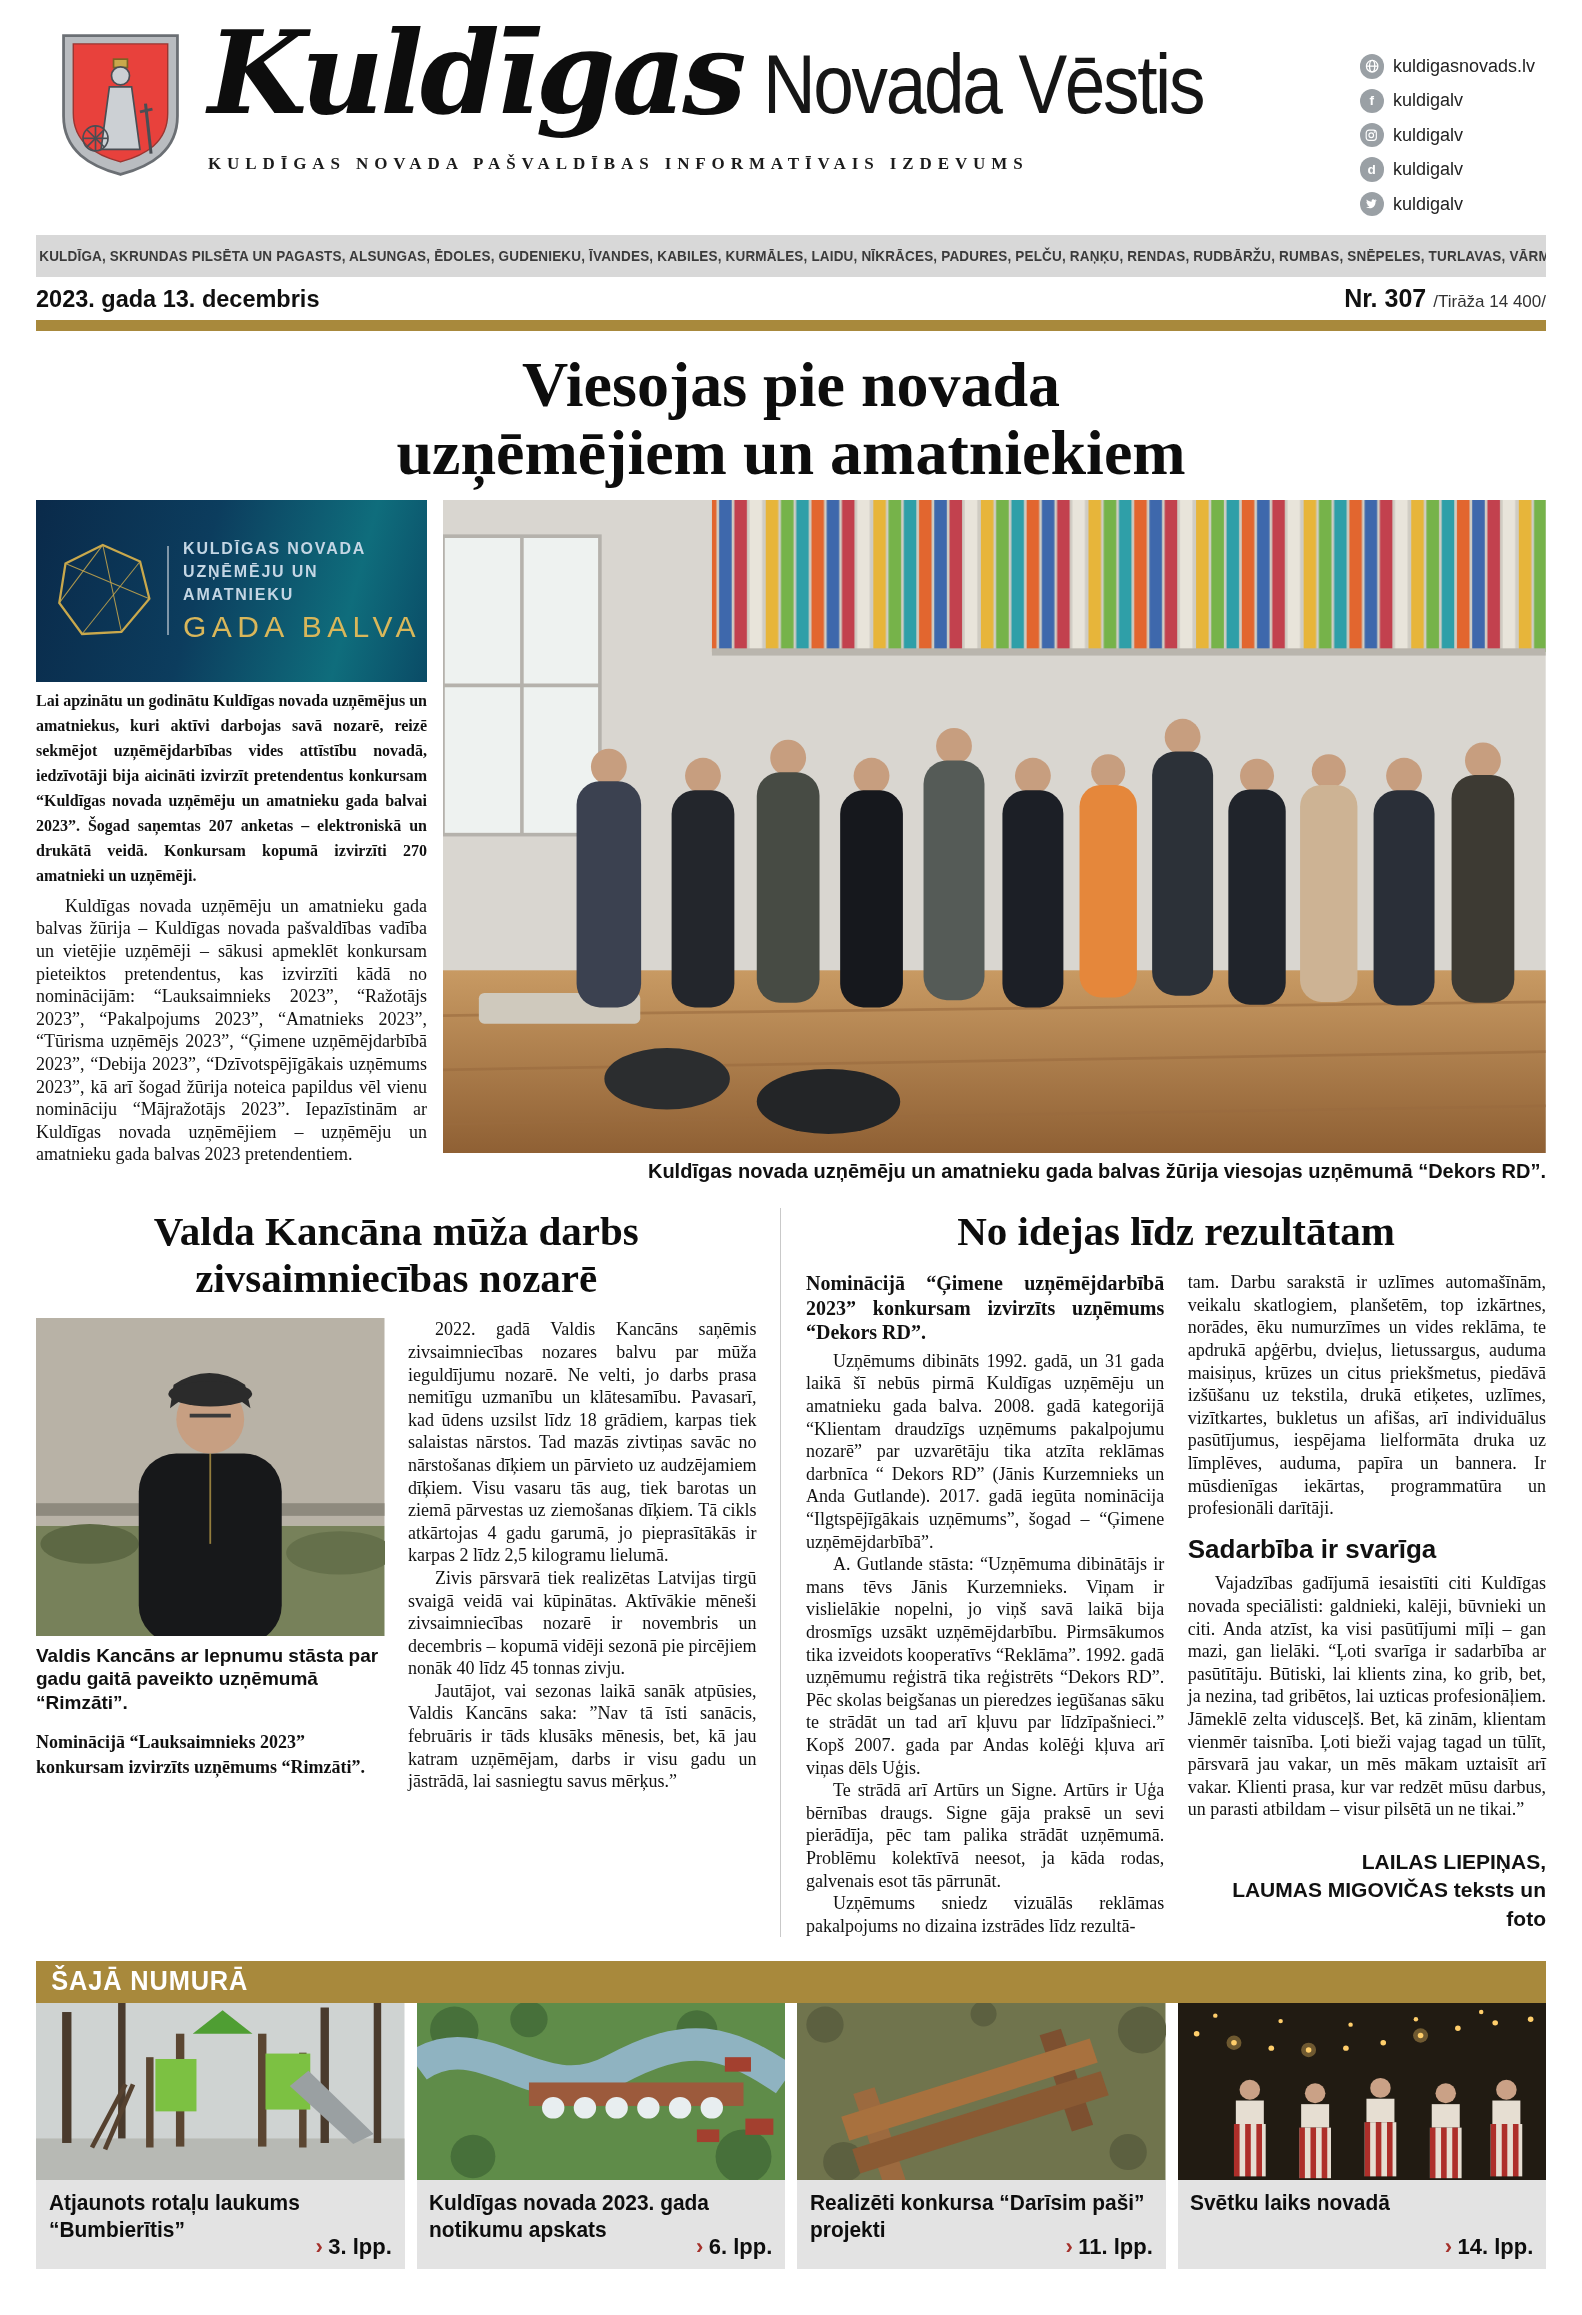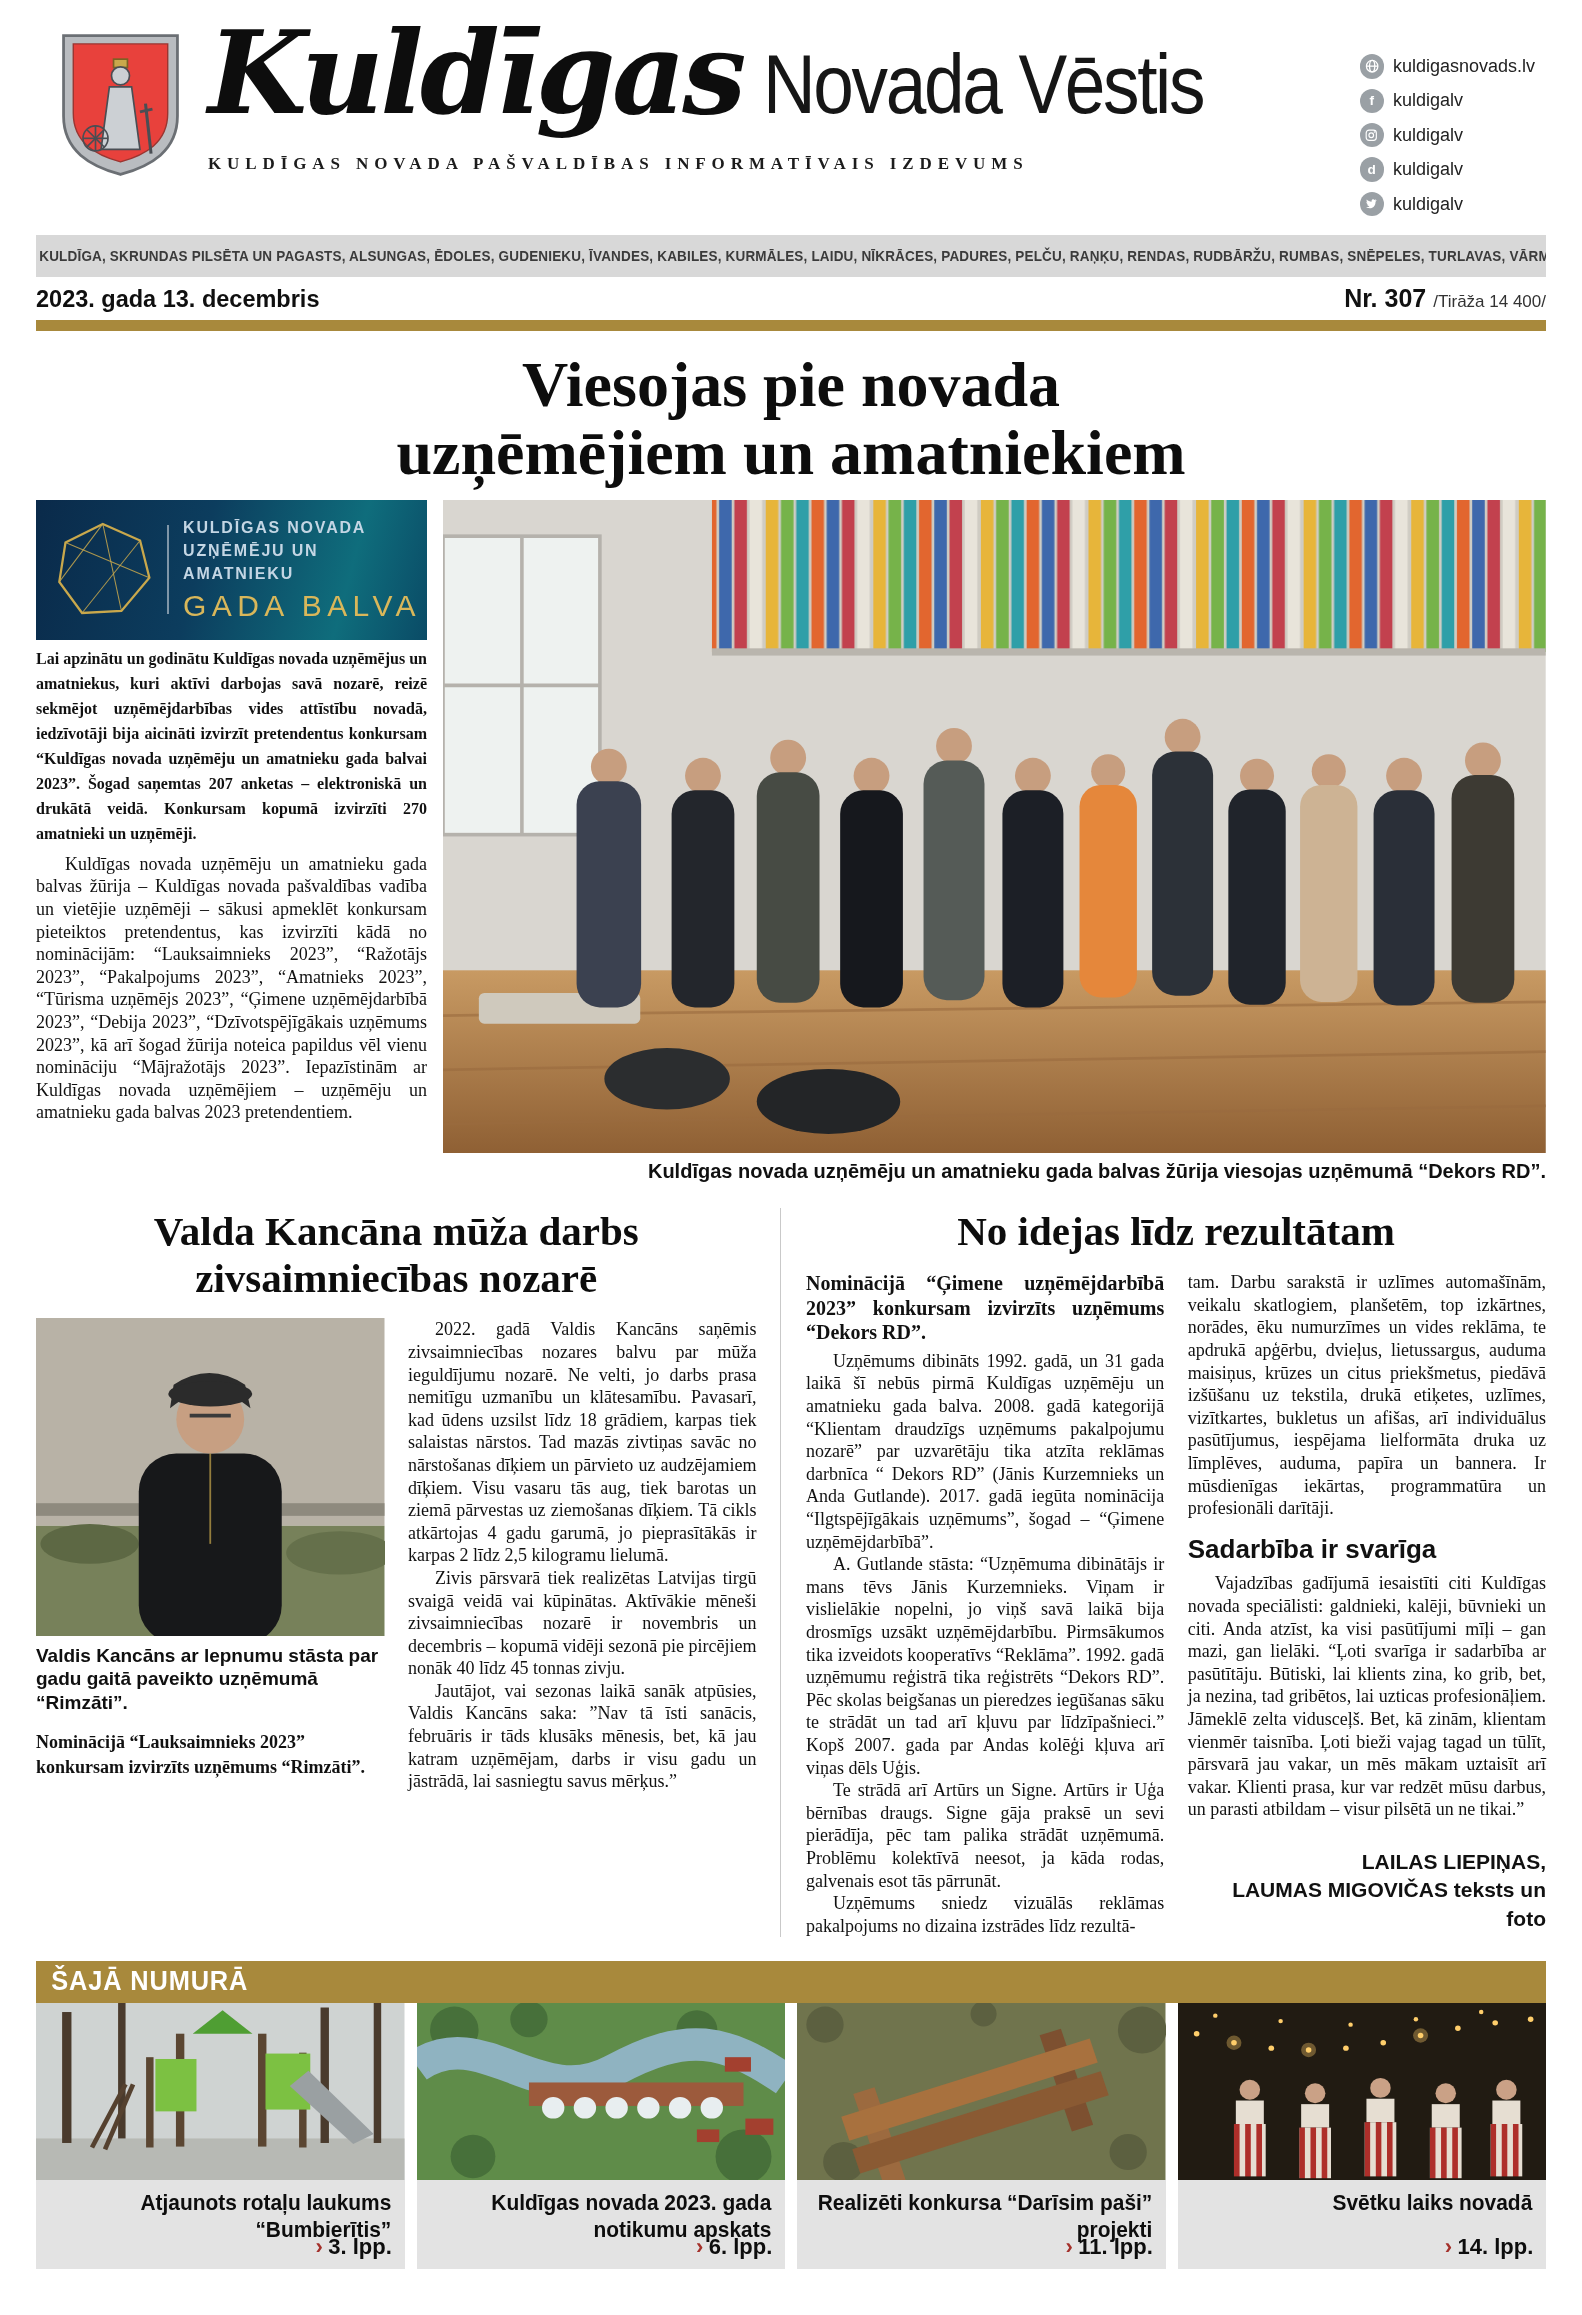--- a/index.html
+++ b/index.html
@@ -29,21 +29,21 @@
   .issue-number{font-weight:700;font-size:25px;}
   .issue-tiraza{font-size:17px;color:#333;margin-left:7px;}
   .gold-rule{height:11px;background:#a8893c;margin-top:7.2px;}
 
   
   .main-headline{margin:20px 0 12.7px 0;text-align:center;font-weight:bold;font-size:64px;line-height:1.06;color:#0d0d0d;font-family:"Liberation Serif",serif;}
 
   
   .row1{display:flex;gap:16.3px;margin-top:9px;}
   .col-lead{width:391px;flex:none;}
-  .badge{height:140px;background:linear-gradient(105deg,#0a2a4a 0%,#0c3d5e 42%,#0f6d7c 78%,#0a4b66 100%);display:flex;align-items:center;padding-left:14.5px;box-sizing:border-box;}
+  .badge{height:182px;background:linear-gradient(105deg,#0a2a4a 0%,#0c3d5e 42%,#0f6d7c 78%,#0a4b66 100%);display:flex;align-items:center;padding-left:14.5px;box-sizing:border-box;}
   .badge-sep{width:1.8px;height:89px;background:#7f96a8;margin:0 14.5px 0 12.7px;flex:none;}
   .badge-l12{font-family:"Liberation Sans",sans-serif;font-weight:700;font-size:16px;letter-spacing:1.8px;color:#c4d6e4;line-height:1.45;}
   .badge-l3{font-family:"Liberation Sans",sans-serif;font-weight:400;font-size:30px;letter-spacing:5.4px;color:#d9b75a;margin-top:3.6px;}
   .lead-par{font-weight:bold;font-size:16px;line-height:25px;text-align:justify;margin:6px 0 0 0;}
   .body-par{font-size:18px;line-height:22.6px;text-align:justify;margin:7.2px 0 0 0;text-indent:29px;}
   .photo-wrap{flex:1;}
   .lead-photo{width:100%;height:653px;display:block;}
   .photo-caption{margin-top:7.2px;text-align:right;font-family:"Liberation Sans",sans-serif;font-weight:700;font-size:20px;color:#101010;}
 
   
@@ -59,21 +59,21 @@
   .lede{font-weight:bold;font-size:20px;line-height:24.4px;text-align:justify;margin:0 0 5.4px 0;}
   .bp{font-size:18px;line-height:22.6px;text-align:justify;margin:0;text-indent:27px;}
   .bp.noindent{text-indent:0;}
   .sub-sans{font-family:"Liberation Sans",sans-serif;font-weight:700;font-size:26px;margin:14.5px 0 7.2px 0;}
   .byline{margin-top:27px;text-align:right;font-family:"Liberation Sans",sans-serif;font-weight:700;font-size:21px;line-height:1.35;}
 
   
   .issue-nav{margin-top:23.5px;}
   .gold-bar{height:42px;background:#a8893c;display:flex;align-items:center;}
   .gold-bar-title{color:#fff;font-family:"Liberation Sans",sans-serif;font-weight:700;font-size:27px;letter-spacing:0.9px;padding-left:16.3px;display:inline-block;transform:scaleX(.94);transform-origin:left center;}
-  .cards{display:flex;gap:12px;text-align:right;}
+  .cards{display:flex;gap:12px;}
   .card{flex:1;min-width:0;cursor:pointer;}
   .card-img{width:100%;height:177px;display:block;}
   .card-cap{background:#e3e3e3;height:89px;position:relative;box-sizing:border-box;padding:9px 12.7px 0 12.7px;}
   .card-cap p{margin:0;font-family:"Liberation Sans",sans-serif;font-weight:700;font-size:22px;line-height:27px;color:#0d0d0d;transform:scaleX(.95);transform-origin:left top;width:105%;}
   .page-ref{position:absolute;right:12.7px;bottom:9px;font-family:"Liberation Sans",sans-serif;font-weight:700;font-size:22px;color:#0d0d0d;}
   .page-ref .arr{color:#a4302a;margin-right:5.4px;}
 </style>
 </head>
 <body>
 

